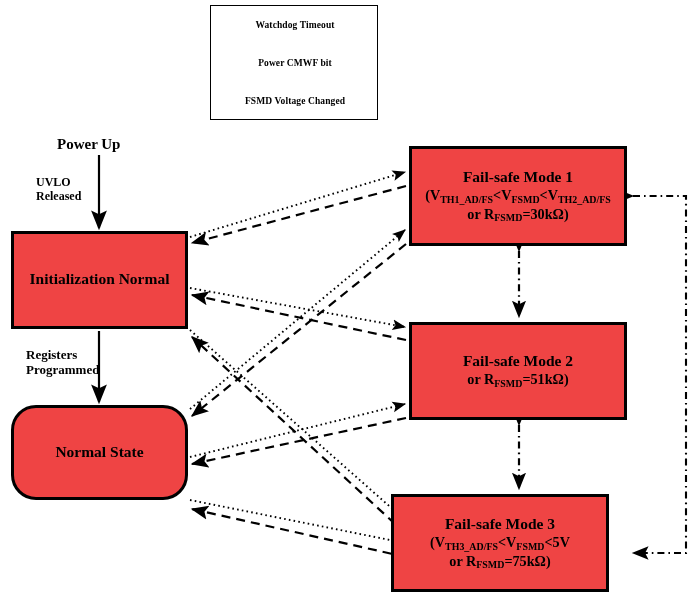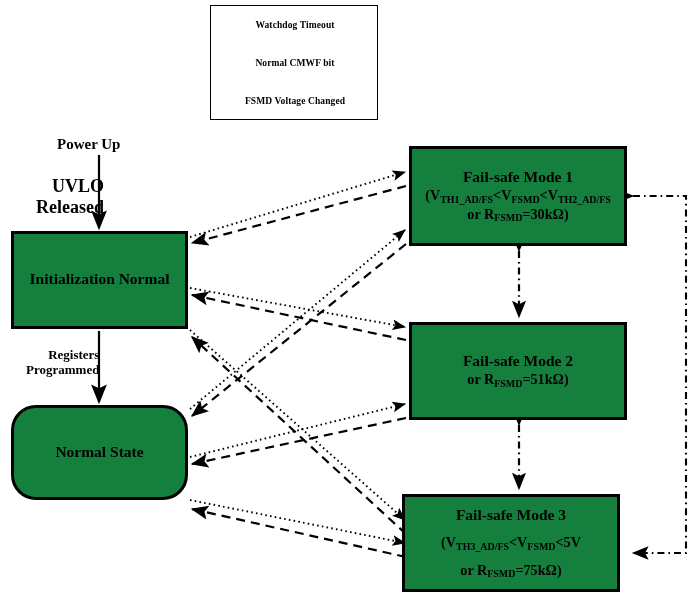--- a/index.html
+++ b/index.html
@@ -1,46 +1,46 @@
 <!DOCTYPE html>
 <html><head>
 <meta charset="utf-8">
 <style>
   html,body{margin:0;padding:0;background:#ffffff;}
   body{font-family:"Liberation Serif","DejaVu Serif",serif;}
   #stage{position:relative;width:700px;height:598px;background:#fff;overflow:hidden;}
   #svg-layer{position:absolute;left:0;top:0;width:700px;height:598px;}
 
-  .node{position:absolute;box-sizing:border-box;border:3px solid #000;background:#15803d;
+  .node{position:absolute;box-sizing:border-box;border:3px solid #000;background:#ef4444;
         display:flex;flex-direction:column;align-items:center;justify-content:center;
         text-align:center;font-weight:bold;color:#000;}
   .node .ln{line-height:1.18;white-space:nowrap;}
 
   #init-state{left:11px;top:231px;width:177px;height:98px;font-size:16px;}
   #normal-state{left:11px;top:405px;width:177px;height:95px;font-size:16px;border-radius:25px;}
 
   #fsm1{left:409px;top:146px;width:218px;height:100px;font-size:14.5px;}
   #fsm2{left:409px;top:322px;width:218px;height:98px;font-size:14.5px;align-items:center;}
-  #fsm3{left:402px;top:494px;width:218px;height:98px;font-size:14.5px;gap:9px;}
+  #fsm3{left:391px;top:494px;width:218px;height:98px;font-size:14.5px;}
 
   .node .title{font-size:15.5px;margin-bottom:1px;}
   .node .cond{font-size:14.2px;}
   sub{font-size:0.70em;vertical-align:-0.28em;font-weight:bold;margin-top:43px;}
 
   #legend{position:absolute;left:210px;top:5px;width:168px;height:115px;
           box-sizing:border-box;border:1.6px solid #000;background:#fff;}
   .leg-row{position:absolute;left:0;width:168px;text-align:center;}
   .leg-label{font-size:9.5px;font-weight:bold;color:#000;letter-spacing:.1px;
              white-space:nowrap;}
   #leg-r1{top:8px;} #leg-r2{top:46px;} #leg-r3{top:84px;}
 
-  .edge-label{position:absolute;font-weight:bold;color:#000;text-align:right;
+  .edge-label{position:absolute;font-weight:bold;color:#000;text-align:left;
               white-space:nowrap;line-height:1.15;}
   #lbl-powerup{left:57px;top:136px;font-size:15px;}
-  #lbl-uvlo{left:36px;top:176px;font-size:18px;}
+  #lbl-uvlo{left:36px;top:176px;font-size:12px;}
   #lbl-registers{left:26px;top:348px;font-size:13px;}
 </style>
 </head>
 <body>
 
 <div id="stage">
 
   <svg id="svg-layer" viewBox="0 0 700 598">
     <defs>
       <marker id="ahead" markerWidth="9" markerHeight="9" refX="7.4" refY="3.6" orient="auto" markerUnits="strokeWidth">
@@ -115,21 +115,21 @@
     <g>
       <path d="M633,196 L686,196 L686,553 L633,553" fill="none" stroke="#000" stroke-width="2.1" stroke-dasharray="7 4 1.6 4" marker-start="url(#ahead)" marker-end="url(#ahead)"></path>
     </g>
   </svg>
 
   <div id="legend">
     <div class="leg-row" id="leg-r1">
       <span class="leg-label">Watchdog Timeout</span>
     </div>
     <div class="leg-row" id="leg-r2">
-      <span class="leg-label">Normal CMWF bit</span>
+      <span class="leg-label">Power CMWF bit</span>
     </div>
     <div class="leg-row" id="leg-r3">
       <span class="leg-label">FSMD Voltage Changed</span>
     </div>
   </div>
 
   <div class="edge-label" id="lbl-powerup">
     <span>Power Up</span>
   </div>
   <div class="edge-label" id="lbl-uvlo">

